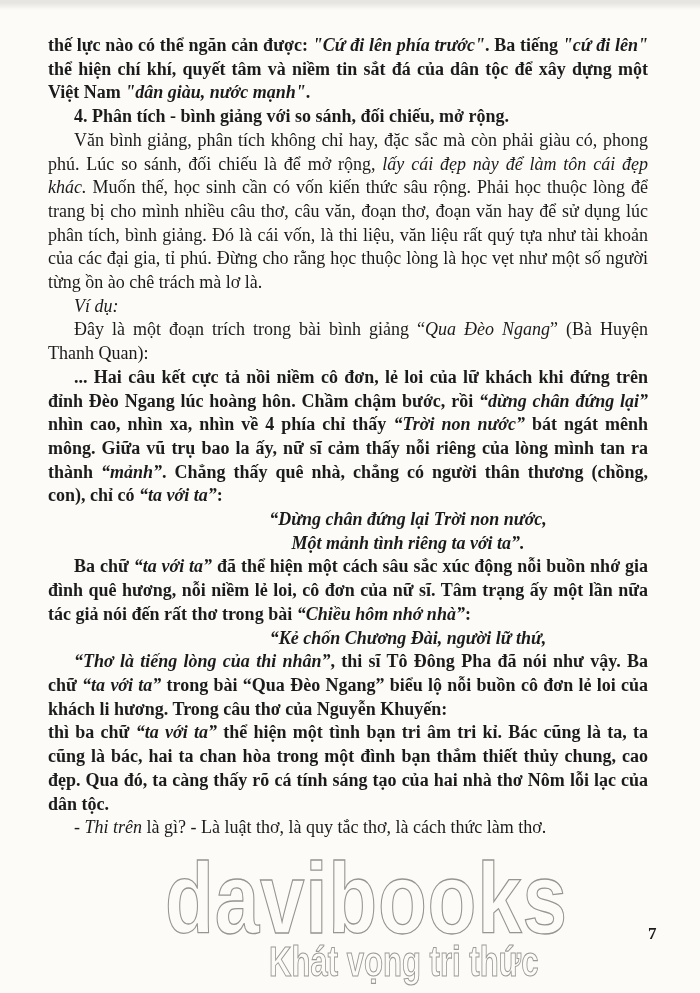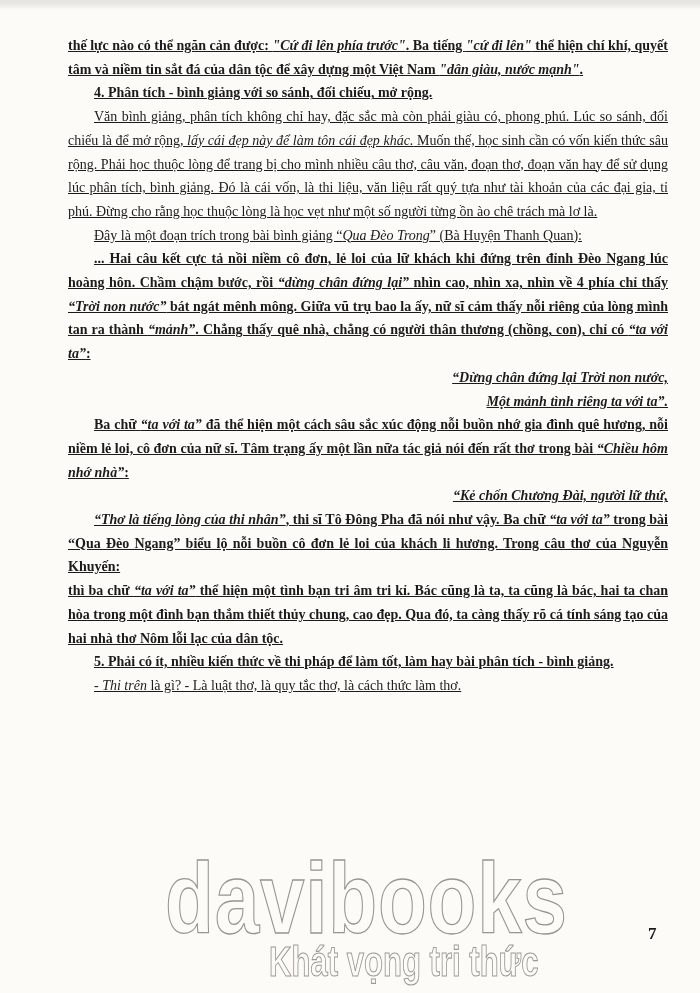--- a/index.html
+++ b/index.html
@@ -11,37 +11,36 @@
     font-family:"Liberation Serif", serif;
   }
   .page {
     position:absolute; inset:0;
     background:
       linear-gradient(#e7e5e2 0, #e7e5e2 3px, rgba(252,251,248,0) 10px),
       #fcfbf8;
   }
   .content {
     position:absolute;
-    left:68px; top:34px; width:600px;
-    font-size:14px;
+    left:48px; top:34px; width:600px;
+    font-size:18px;
     line-height:23.7px;
     color:#1b1b1b;
     text-align:justify;
     z-index:2;
-    text-decoration:underline;
   }
   .content p { margin:0; }
   .content p.ind { text-indent:26px; }
   .content .b { font-weight:bold; }
   .content .i { font-style:italic; }
   .verse-line {
     margin-left:120px;
     font-weight:bold;
     font-style:italic;
-    text-align:right;
+    text-align:center;
   }
   .page-number {
     position:absolute;
     left:648px; top:924px;
     font-size:17px;
     font-weight:bold;
     color:#1b1b1b;
     z-index:2;
   }
   .watermark { position:absolute; inset:0; z-index:1; pointer-events:none;margin-left:27px; }
@@ -80,27 +79,27 @@
 
   <div class="watermark">
     <div class="wm-brand">davibooks</div>
     <div class="wm-slogan">Khát vọng tri thức</div>
   </div>
 
   <div class="content" id="content">
       <p class="b "><span>thế lực nào có thể ngăn cản được: </span><span class="i">"Cứ đi lên phía trước"</span><span>. Ba tiếng </span><span class="i">"cứ đi lên"</span><span> thể hiện chí khí, quyết tâm và niềm tin sắt đá của dân tộc để xây dựng một Việt Nam </span><span class="i">"dân giàu, nước mạnh"</span><span>.</span></p>
       <p class="b ind"><span>4. Phân tích - bình giảng với so sánh, đối chiếu, mở rộng.</span></p>
       <p class="ind"><span>Văn bình giảng, phân tích không chỉ hay, đặc sắc mà còn phải giàu có, phong phú. Lúc so sánh, đối chiếu là để mở rộng, </span><span class="i">lấy cái đẹp này để làm tôn cái đẹp khác.</span><span> Muốn thế, học sinh cần có vốn kiến thức sâu rộng. Phải học thuộc lòng để trang bị cho mình nhiều câu thơ, câu văn, đoạn thơ, đoạn văn hay để sử dụng lúc phân tích, bình giảng. Đó là cái vốn, là thi liệu, văn liệu rất quý tựa như tài khoản của các đại gia, tỉ phú. Đừng cho rằng học thuộc lòng là học vẹt như một số người từng ồn ào chê trách mà lơ là.</span></p>
-      <p class="ind"><span>Đây là một đoạn trích trong bài bình giảng “</span><span class="i">Qua Đèo Trong</span><span>” (Bà Huyện Thanh Quan):</span></p>
+      <p class="ind"><span class="i">Ví dụ:</span></p>
+      <p class="ind"><span>Đây là một đoạn trích trong bài bình giảng “</span><span class="i">Qua Đèo Ngang</span><span>” (Bà Huyện Thanh Quan):</span></p>
       <p class="b ind"><span>... Hai câu kết cực tả nồi niềm cô đơn, lẻ loi của lữ khách khi đứng trên đỉnh Đèo Ngang lúc hoàng hôn. Chầm chậm bước, rồi </span><span class="i">“dừng chân đứng lại”</span><span> nhìn cao, nhìn xa, nhìn về 4 phía chỉ thấy </span><span class="i">“Trời non nước”</span><span> bát ngát mênh mông. Giữa vũ trụ bao la ấy, nữ sĩ cảm thấy nỗi riêng của lòng mình tan ra thành </span><span class="i">“mảnh”</span><span>. Chẳng thấy quê nhà, chẳng có người thân thương (chồng, con), chỉ có </span><span class="i">“ta với ta”</span><span>:</span></p>
       <div class="verse-line">“Dừng chân đứng lại Trời non nước,</div>
       <div class="verse-line">Một mảnh tình riêng ta với ta”.</div>
       <p class="b ind"><span>Ba chữ </span><span class="i">“ta với ta”</span><span> đã thể hiện một cách sâu sắc xúc động nỗi buồn nhớ gia đình quê hương, nỗi niềm lẻ loi, cô đơn của nữ sĩ. Tâm trạng ấy một lần nữa tác giả nói đến rất thơ trong bài </span><span class="i">“Chiều hôm nhớ nhà”</span><span>:</span></p>
       <div class="verse-line">“Kẻ chốn Chương Đài, người lữ thứ,</div>
       <p class="b ind"><span class="i">“Thơ là tiếng lòng của thi nhân”</span><span>, thi sĩ Tô Đông Pha đã nói như vậy. Ba chữ </span><span class="i">“ta với ta”</span><span> trong bài “Qua Đèo Ngang” biểu lộ nỗi buồn cô đơn lẻ loi của khách li hương. Trong câu thơ của Nguyễn Khuyến:</span></p>
       <p class="b "><span>thì ba chữ </span><span class="i">“ta với ta”</span><span> thể hiện một tình bạn tri âm tri kỉ. Bác cũng là ta, ta cũng là bác, hai ta chan hòa trong một đình bạn thắm thiết thủy chung, cao đẹp. Qua đó, ta càng thấy rõ cá tính sáng tạo của hai nhà thơ Nôm lỗi lạc của dân tộc.</span></p>
-      <p class="b ind"><span>5. Phải có ít, nhiều kiến thức về thi pháp để làm tốt, làm hay bài phân tích - bình giảng.</span></p>
       <p class="ind"><span>- </span><span class="i">Thi trên</span><span> là gì? - Là luật thơ, là quy tắc thơ, là cách thức làm thơ.</span></p>
     </div>
 
   <div class="page-number">7</div>
 
 </div>
 
 </body></html>

